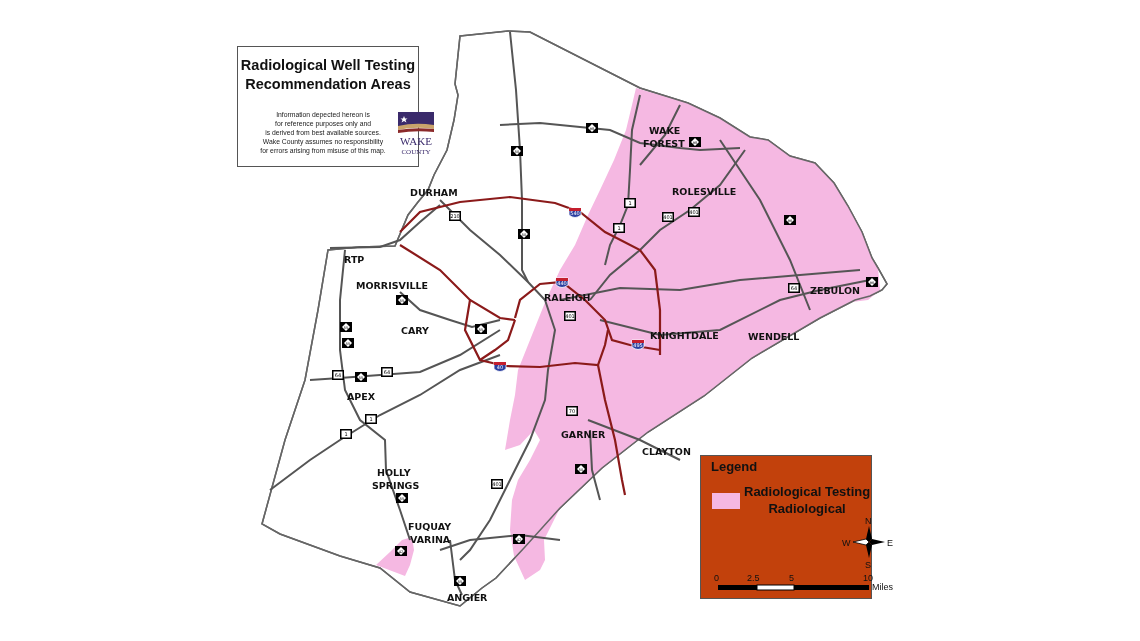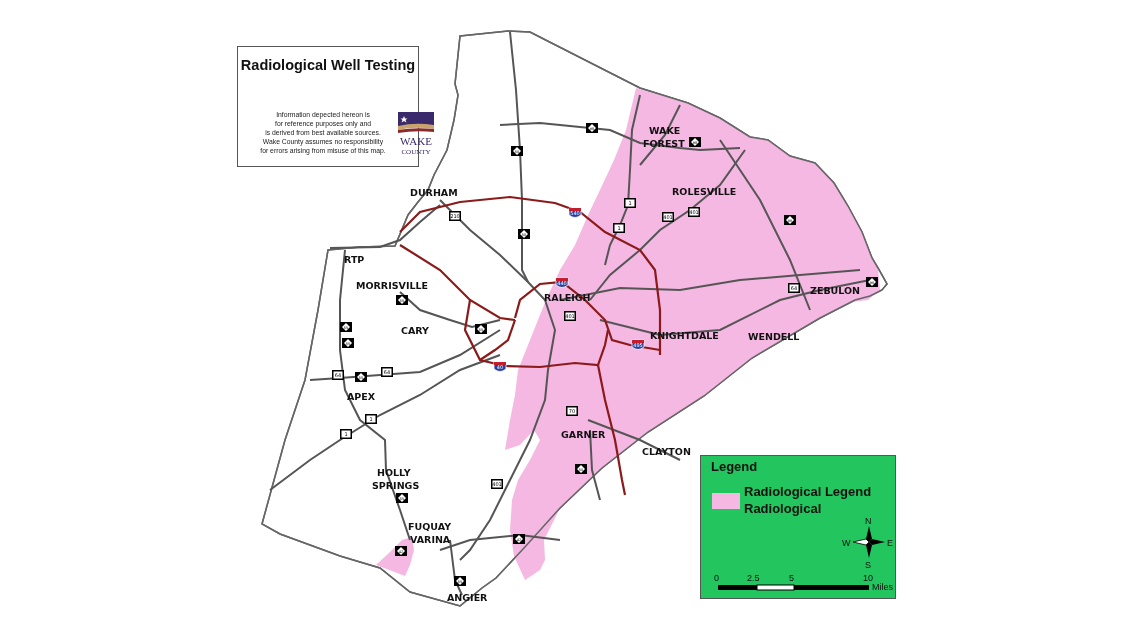--- a/index.html
+++ b/index.html
@@ -2,21 +2,21 @@
 <html><head>
 <meta charset="utf-8">
 <style>
   html, body { margin:0; padding:0; background:#ffffff; }
   body { width:1140px; height:641px; position:relative; overflow:hidden; font-family:"Liberation Sans", sans-serif; }
   #map { position:absolute; left:0; top:0; width:1140px; height:641px; }
   .title-box { position:absolute; left:237px; top:46px; width:182px; height:121px; border:1px solid #555; background:#fff; box-sizing:border-box; }
   .title-box .t1 { position:absolute; left:0; right:0; top:9px; text-align:center; font-weight:bold; font-size:14.5px; line-height:19px; color:#111; }
   .title-box .disc { position:absolute; left:10px; width:150px; top:63px; text-align:center; font-size:6.8px; line-height:9px; color:#222; }
   .logo { position:absolute; left:157px; top:63px; width:42px; height:50px; }
-  .legend-box { position:absolute; left:700px; top:455px; width:196px; height:144px; border:1px solid #555; background:#22c55e; box-sizing:border-box; }
+  .legend-box { position:absolute; left:700px; top:455px; width:172px; height:144px; border:1px solid #555; background:#c2410c; box-sizing:border-box;text-align:center; }
   .legend-title { position:absolute; left:10px; top:3px; font-size:13px; font-weight:bold; color:#111; }
   .legend-swatch { position:absolute; left:11px; top:37px; width:28px; height:16px; background:#f5b8e2; }
   .legend-label { position:absolute; left:43px; top:27px; font-size:13px; font-weight:bold; line-height:17px; color:#111; }
   .town { font-family:"DejaVu Sans", sans-serif; font-size:9.5px; fill:#111; font-weight:bold; }
 </style>
 </head>
 <body>
 
 <svg id="map" viewBox="0 0 1140 641" xmlns="http://www.w3.org/2000/svg">
 
@@ -247,20 +247,21 @@
         <rect x="-6" y="-5" width="12" height="10" fill="#000"></rect>
         <path d="M0,-4 L4,0 L0,4 L-4,0 Z" fill="#fff"></path>
         <text y="2" fill="#000" font-size="3.5">55</text>
       </g>
   </g>
 </svg>
 
 <div class="title-box">
   <div class="t1">
     <div>Radiological Well Testing</div>
+    <div>Recommendation Areas</div>
   </div>
   <div class="disc">
     <div>Information depected hereon is</div>
     <div>for reference purposes only and</div>
     <div>is derived from best available sources.</div>
     <div>Wake County assumes no responsibility</div>
     <div>for errors arising from misuse of this map.</div>
   </div>
   <div class="logo">
     <svg width="42" height="50" viewBox="0 0 42 50">
@@ -271,21 +272,21 @@
       <text x="21" y="35" font-family="Liberation Serif, serif" font-size="11" text-anchor="middle" fill="#3a2a6b">WAKE</text>
       <text x="21" y="44" font-family="Liberation Serif, serif" font-size="7" text-anchor="middle" fill="#3a2a6b">COUNTY</text>
     </svg>
   </div>
 </div>
 
 <div class="legend-box">
   <div class="legend-title">Legend</div>
   <div class="legend-swatch"></div>
   <div class="legend-label">
-    <div>Radiological Legend</div>
+    <div>Radiological Testing</div>
     <div>Radiological</div>
   </div>
   <svg style="position:absolute;left:0;top:0" width="202" height="144">
     <g font-family="Liberation Sans, sans-serif" font-size="9" fill="#111">
       <polygon points="168,70 171,83 168,86 165,83" fill="#000"></polygon>
       <polygon points="168,102 171,89 168,86 165,89" fill="#000"></polygon>
       <polygon points="152,86 165,83 168,86 165,89" fill="#fff" stroke="#000" stroke-width="0.8"></polygon>
       <polygon points="184,86 171,83 168,86 171,89" fill="#000"></polygon>
       <text x="164" y="68">N</text>
       <text x="164" y="112">S</text>

